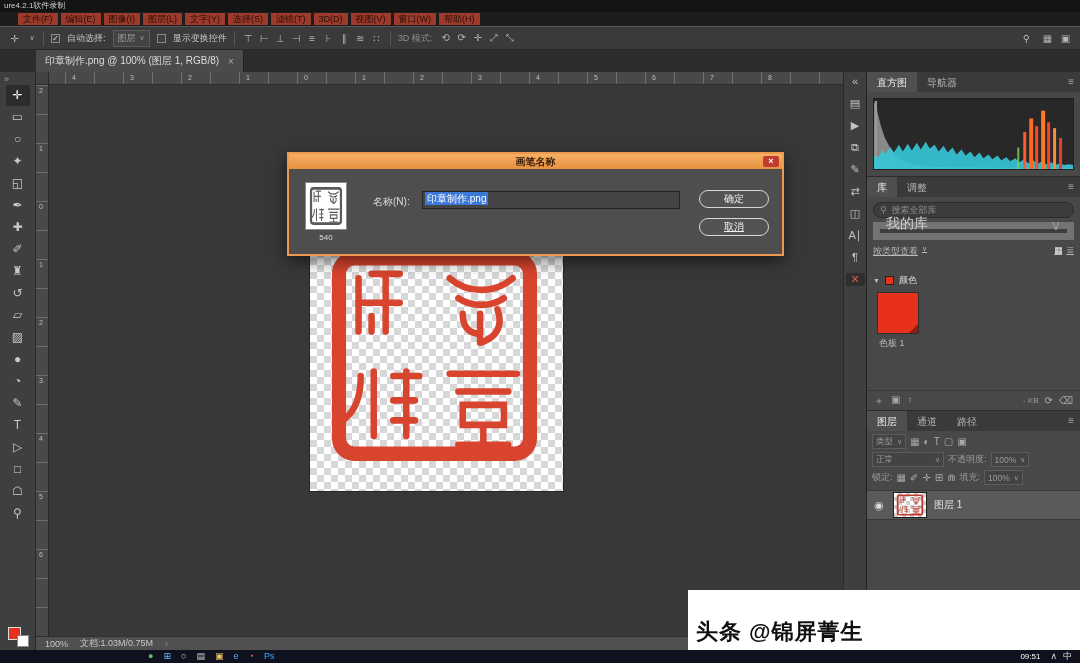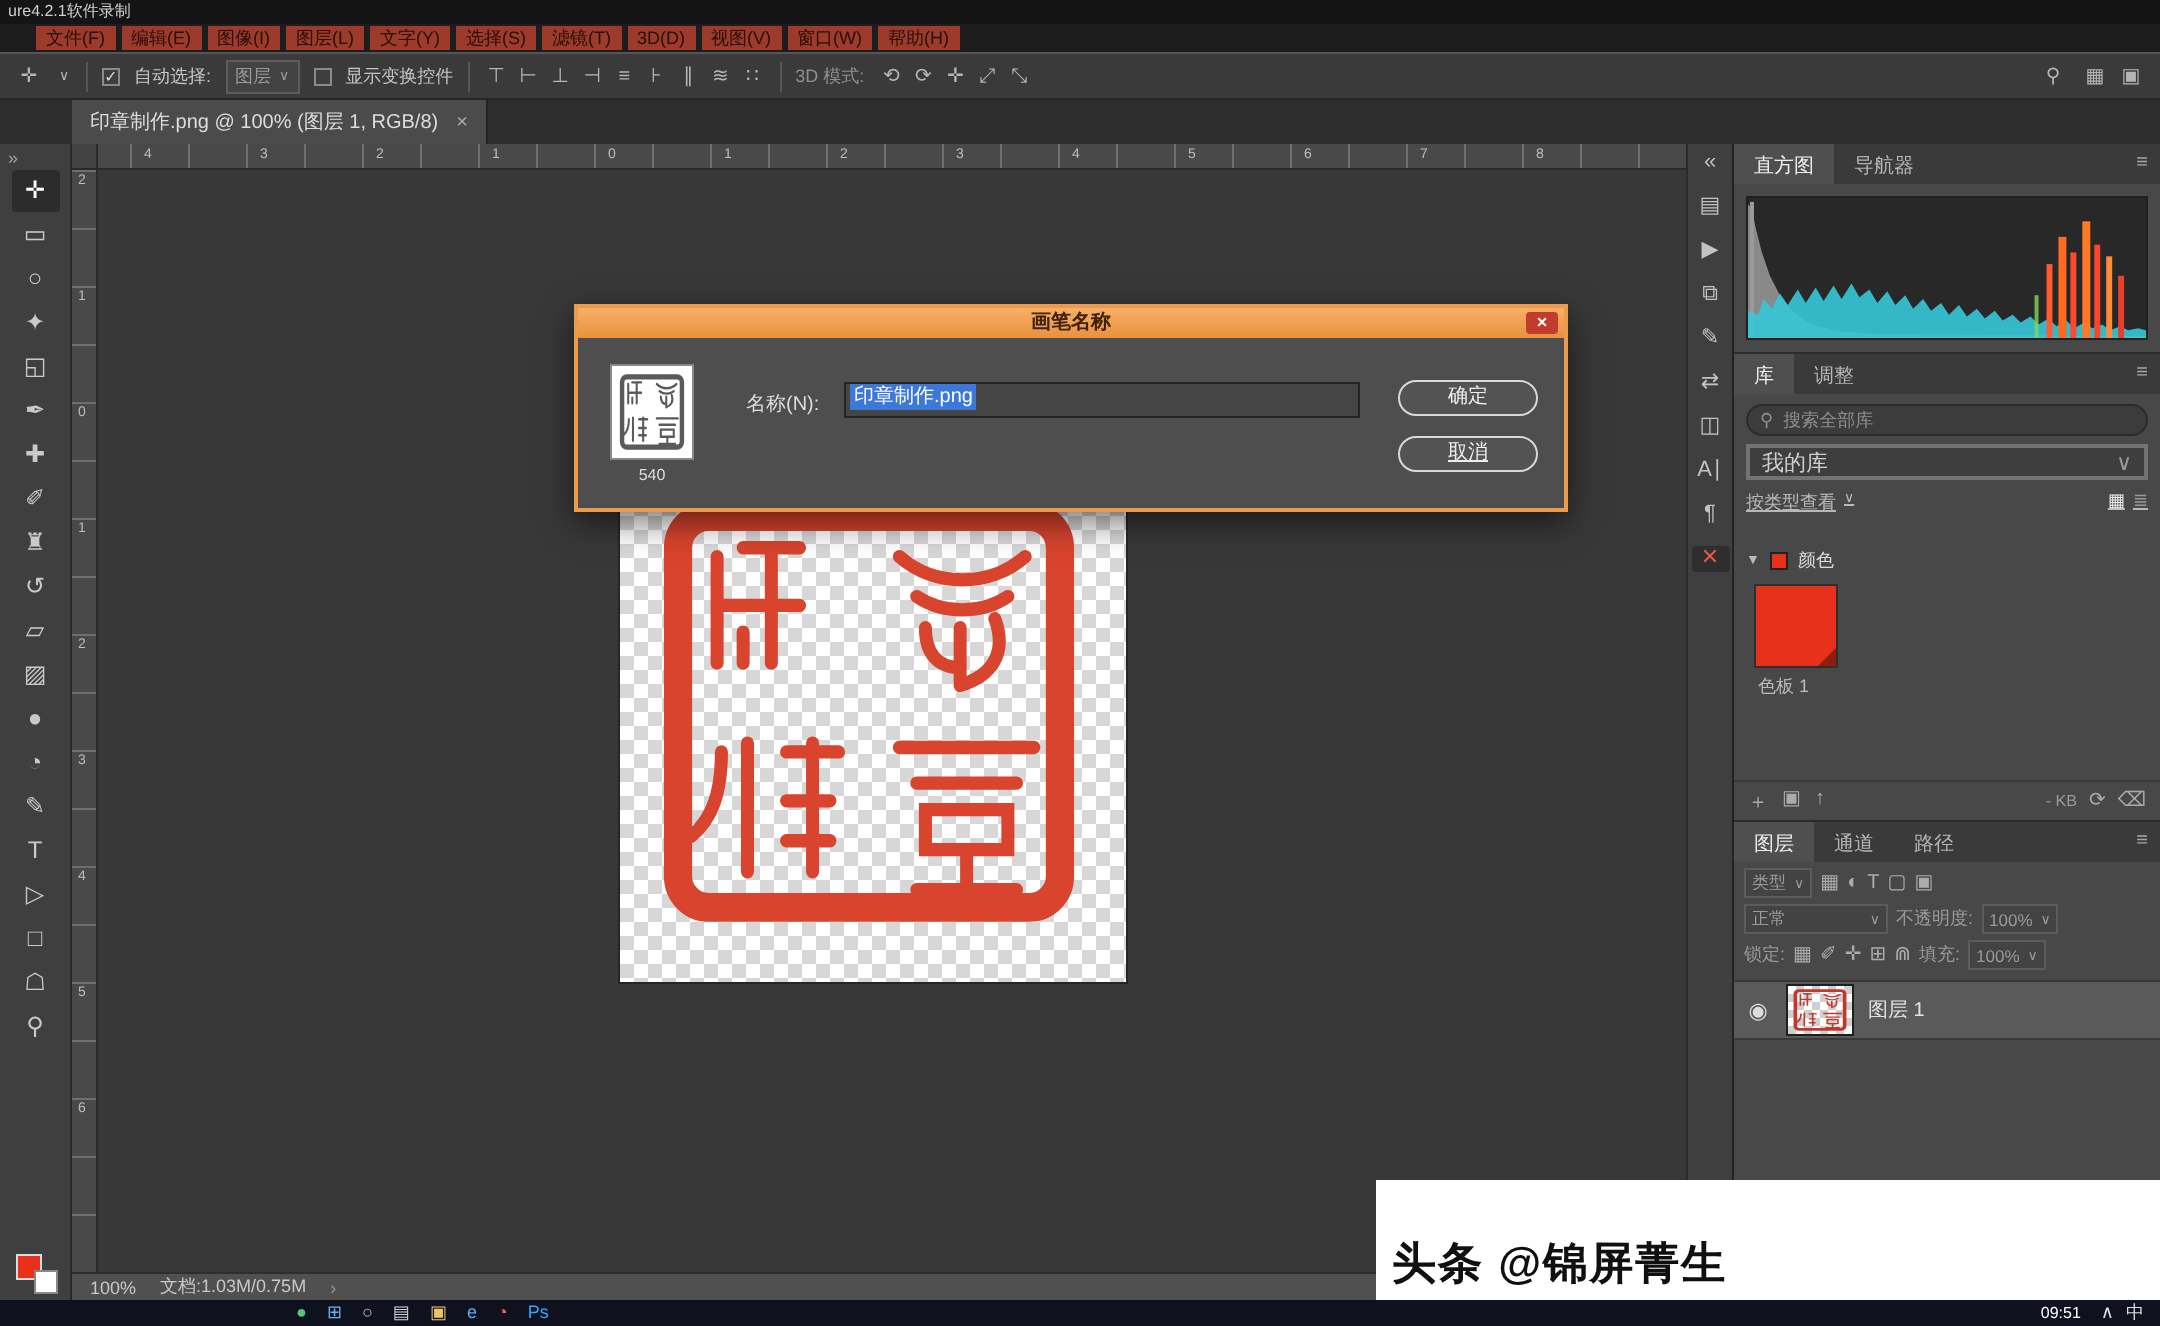--- a/index.html
+++ b/index.html
@@ -67,21 +67,21 @@
   .dock-icon.active { color:#e05a4a; background:#2e2e2e; border-radius:2px; }
   
   .panels { position:absolute; left:866px; top:72px; width:214px; height:564px; background:#484848; border-left:1px solid #222; }
   .ptabs { height:20px; background:#3a3a3a; display:flex; align-items:stretch; font-size:10px; color:#b5b5b5; }
   .ptab { padding:4px 10px 0; } .ptab.active { background:#4f4f4f; color:#eee; }
   .pmenu { margin-left:auto; padding:4px 6px 0; color:#a5a5a5; }
   .panel-hist { height:104px; }
   .hist-box { margin:6px; height:72px; background:#282828; border:1px solid #202020; }
   .panel-lib { height:234px; position:relative; border-top:1px solid #2c2c2c; }
   .lib-search { margin:5px 6px 0; height:16px; background:#3c3c3c; border:1px solid #2b2b2b; border-radius:8px; display:flex; align-items:center; gap:5px; padding:0 6px; color:#8e8e8e; font-size:9px; }
-  .lib-dd { margin:4px 6px 0; height:18px; background:#3e3e3e; border:2px solid #737373; display:flex; align-items:center; padding:0 6px; color:#cfcfcf; font-size:11px; }
+  .lib-dd { margin:4px 6px 0; height:18px; background:#3e3e3e; border:7px solid #737373; display:flex; align-items:flex-end; padding:0 6px; color:#cfcfcf; font-size:14px; }
   .lib-dd .caret { margin-left:auto; color:#999; }
   .lib-viewby { margin:5px 6px 16px; display:flex; align-items:flex-start; gap:4px; font-size:9px; color:#b8b8b8;text-decoration:underline; }
   .lib-viewby .grid { margin-left:auto; color:#eee; } .lib-viewby .list { color:#9a9a9a; }
   .lib-group { margin:8px 6px 0; display:flex; align-items:center; gap:5px; font-size:9px; color:#ddd; }
   .chip { width:9px; height:9px; border:1px solid #222; }
   .lib-swatch { margin:5px 0 0 10px; width:42px; height:42px; position:relative; border:1px solid #2f2f2f; }
   .lib-swatch::after { content:""; position:absolute; right:0; bottom:0; border-style:solid; border-width:0 0 9px 9px; border-color:transparent transparent #8f1d10 transparent; }
   .lib-swatch-name { margin:3px 0 0 12px; font-size:9px; color:#bbb; }
   .lib-footer { position:absolute; left:0; bottom:0; width:100%; height:20px; border-top:1px solid #3a3a3a; display:flex; align-items:center; padding:0 7px; gap:7px; color:#ababab; }
   .lib-footer .rgt { margin-left:auto; display:flex; gap:6px; align-items:center; font-size:8px; color:#9a9a9a; }

